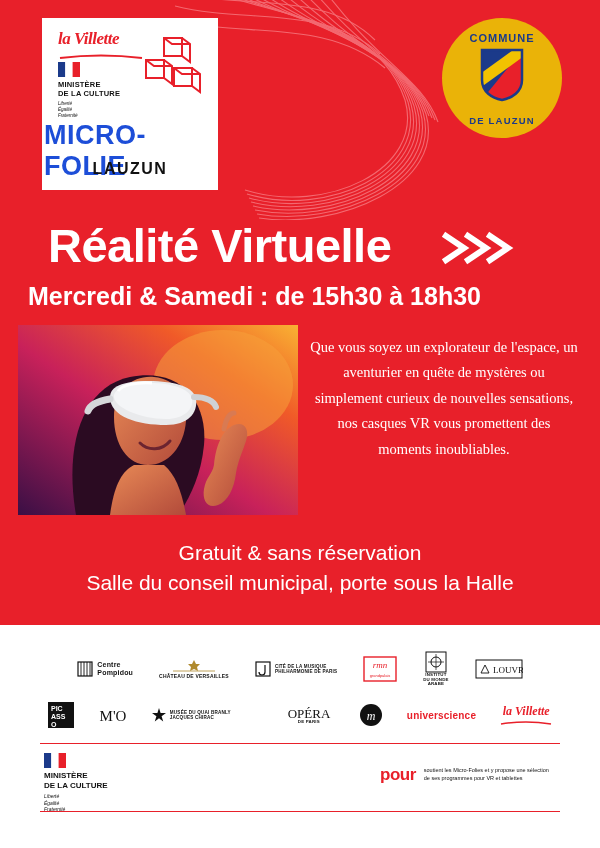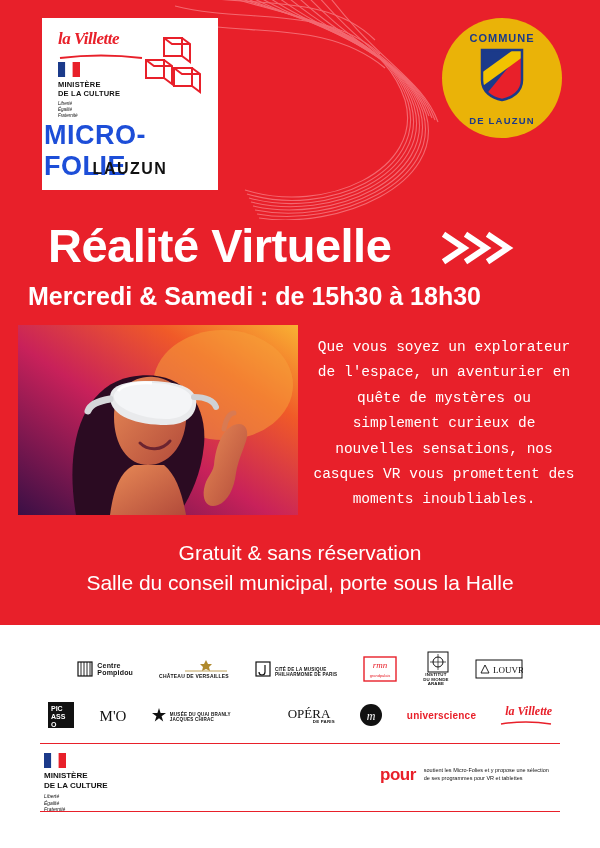--- a/index.html
+++ b/index.html
@@ -184,21 +184,21 @@
     height: 190px;
     overflow: hidden;
     background: #2a1030;
   }
   .photo svg { display: block; }
   .paragraph {
     position: absolute;
     left: 310px;
     top: 335px;
     width: 268px;
-    font-family: Liberation Mono, monospace;
+    font-family: Liberation Serif, serif;
     font-size: 14.5px;
     line-height: 1.75;
     color: #ffffff;
     text-align: center;
   }
   .footer-lines {
     position: absolute;
     left: 0;
     right: 0;
     top: 538px;
@@ -220,21 +220,21 @@
     display: flex;
     align-items: center;
     justify-content: center;
     width: 520px;
     left: 40px;
   }
   .partner-row.row1 { top: 26px; height: 36px; gap: 26px; }
   .partner-row.row2 { top: 72px; height: 36px; gap: 24px; }
   .partner {
     display: flex;
-    align-items: flex-end;
+    align-items: center;
     justify-content: center;
     text-align: center;
     color: #111;
     line-height: 1.1;
   }
   .p-label {
     font-size: 7px;
     font-weight: bold;
     letter-spacing: 0.2px;
   }

